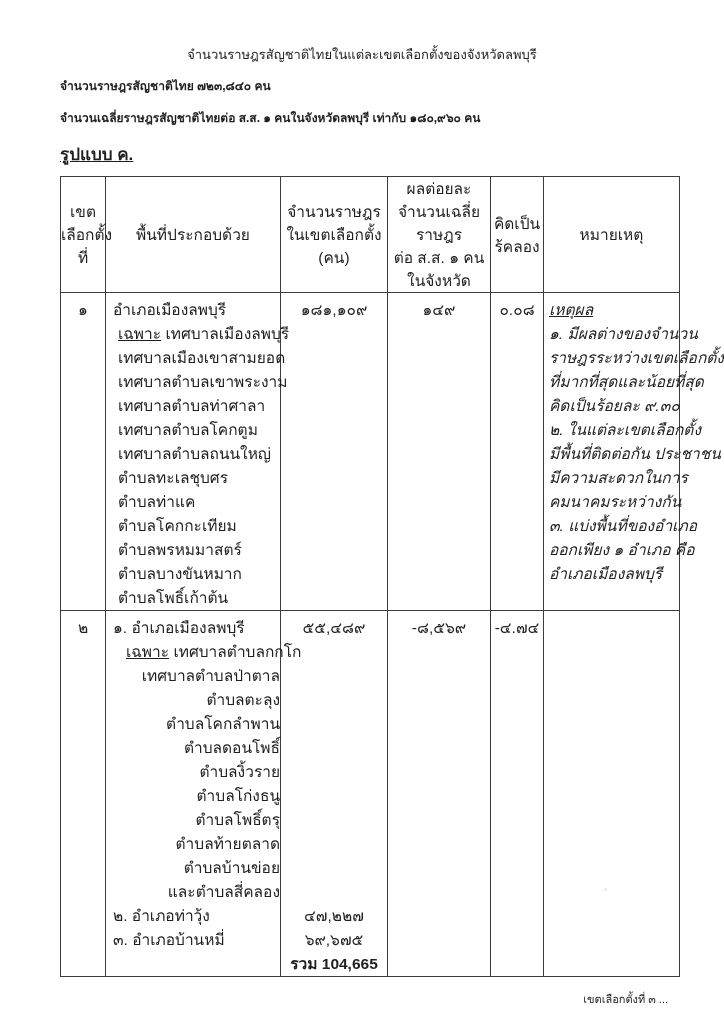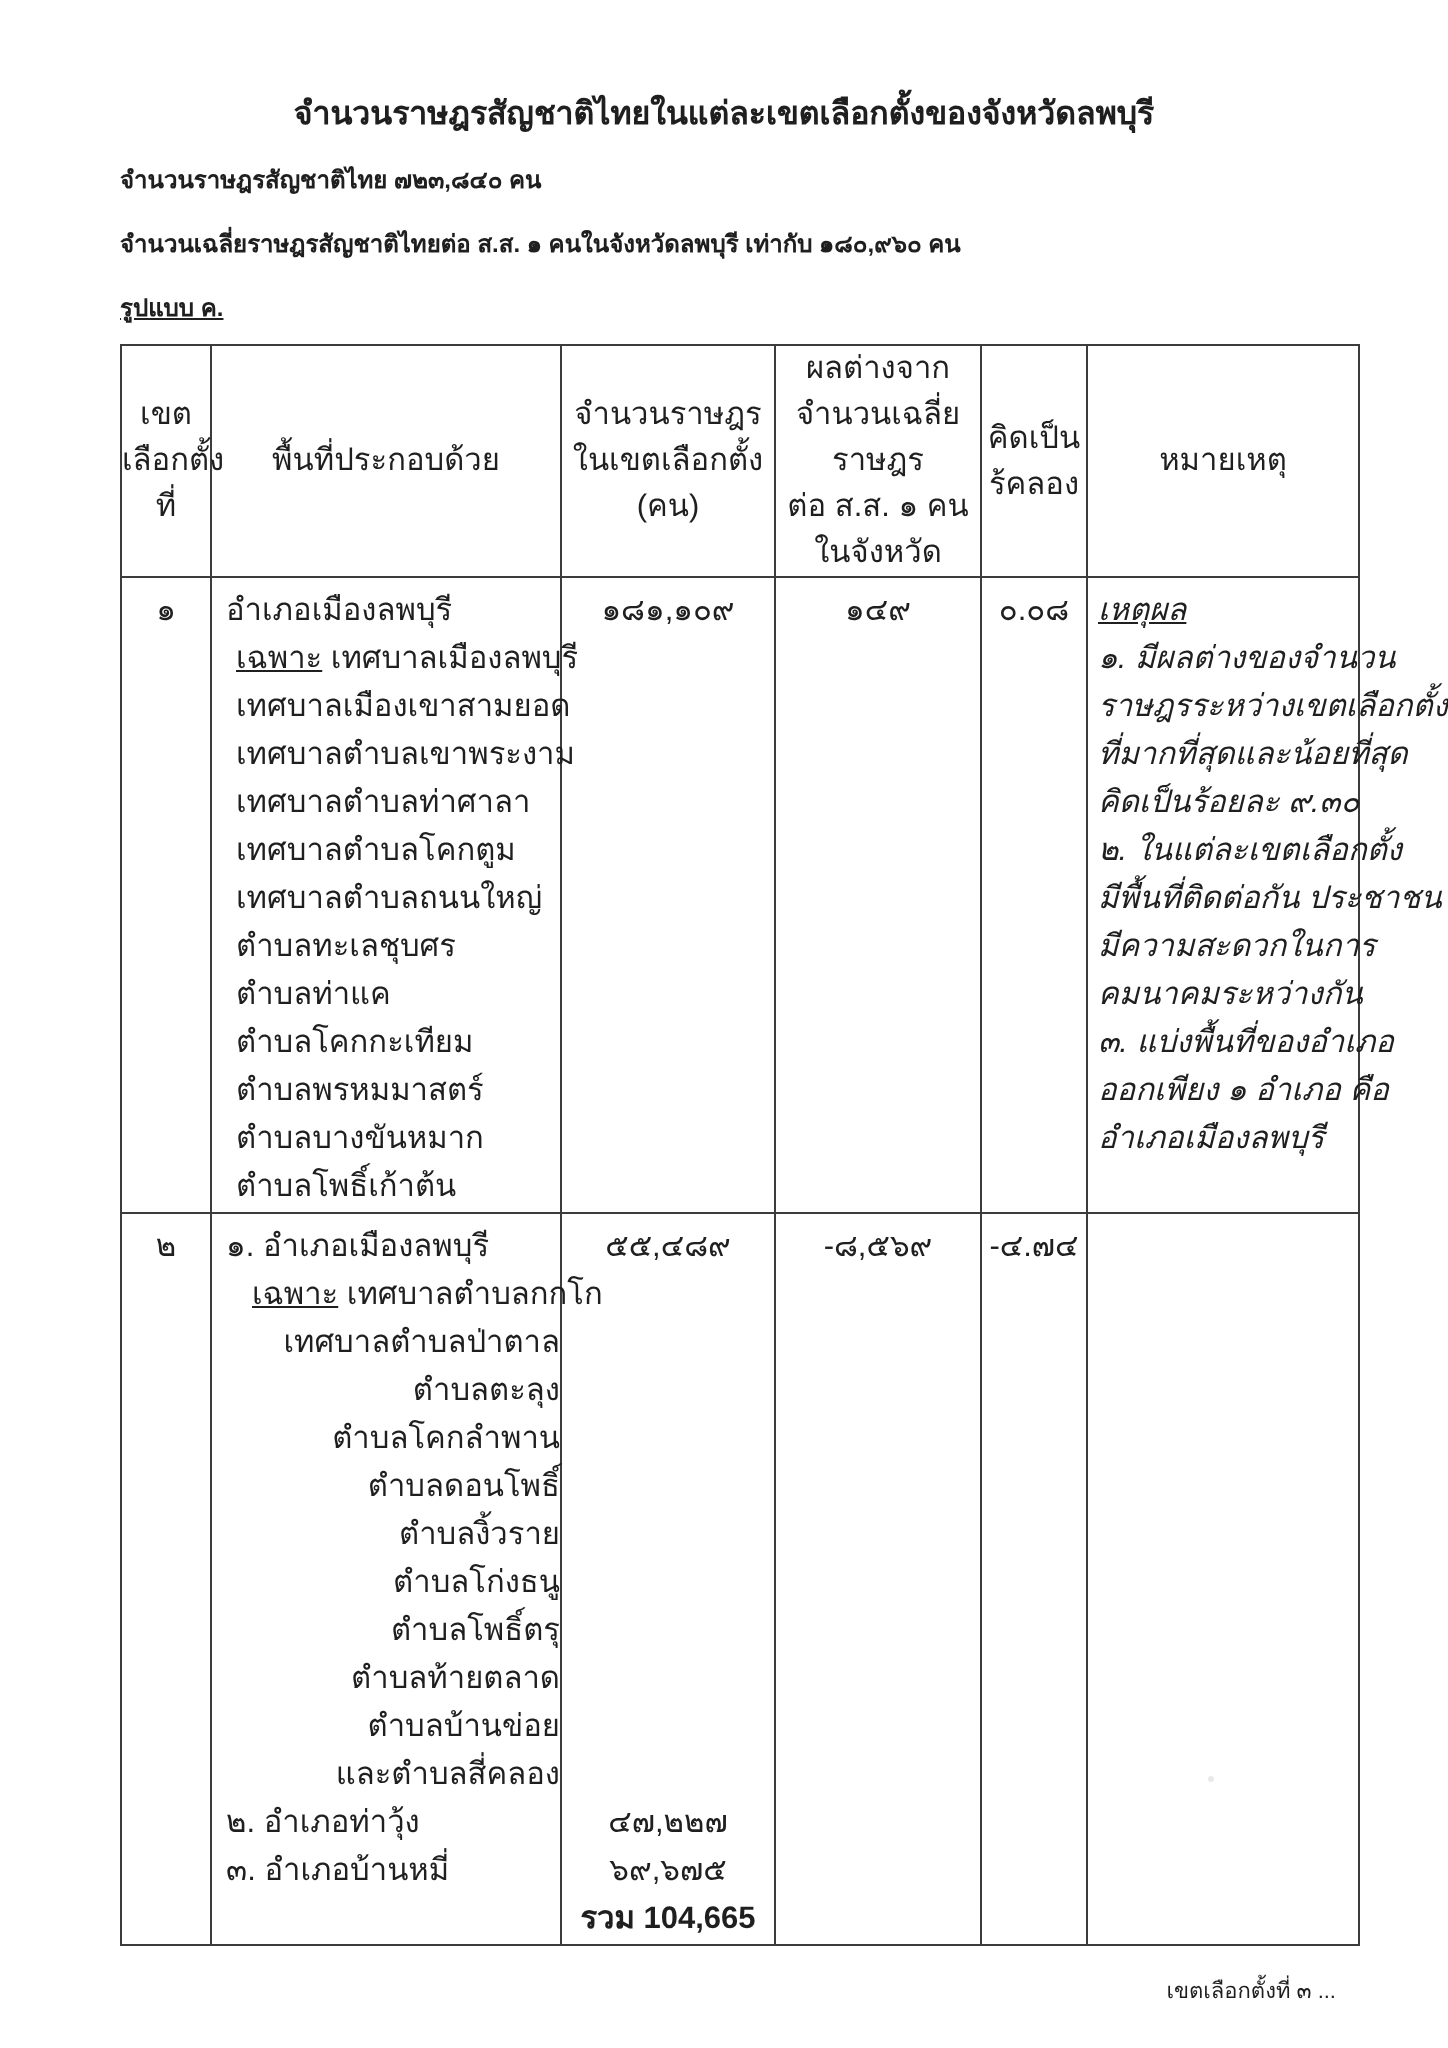--- a/index.html
+++ b/index.html
@@ -9,32 +9,32 @@
     margin:0 auto;
     background:#ffffff;
     font-family:"Liberation Sans", sans-serif;
     color:#1f1f1f;
     overflow:hidden;
   }
   .title {
     margin:0;
     padding-top:44px;
     text-align:center;
-    font-size:16px;
-    font-weight:bold;
+    font-size:13px;
+    font-weight:normal;
   }
   .sub {
     margin:10px 0 0 60px;
     font-size:12px;
     font-weight:bold;
     line-height:22px;
   }
   .fmt {
     margin:11px 0 0 60px;
-    font-size:12px;
+    font-size:17px;
     font-weight:bold;
     text-decoration:underline;
   }
   table.tbl {
     margin:9px 0 0 60px;
     width:619px;
     border-collapse:collapse;
     table-layout:fixed;
     font-size:15.5px;
   }
@@ -110,21 +110,21 @@
         </th>
         <th>
           <div class="hl">
               <div class="ln">จำนวนราษฎร</div>
               <div class="ln">ในเขตเลือกตั้ง</div>
               <div class="ln">(คน)</div>
             </div>
         </th>
         <th>
           <div class="hl">
-              <div class="ln">ผลต่างจาก</div>
+              <div class="ln">ผลต่อยละ</div>
               <div class="ln">จำนวนเฉลี่ย</div>
               <div class="ln">ราษฎร</div>
               <div class="ln">ต่อ ส.ส. ๑ คน</div>
               <div class="ln">ในจังหวัด</div>
             </div>
         </th>
         <th>
           <div class="hl">
               <div class="ln">คิดเป็น</div>
               <div class="ln">ร้คลอง</div>

